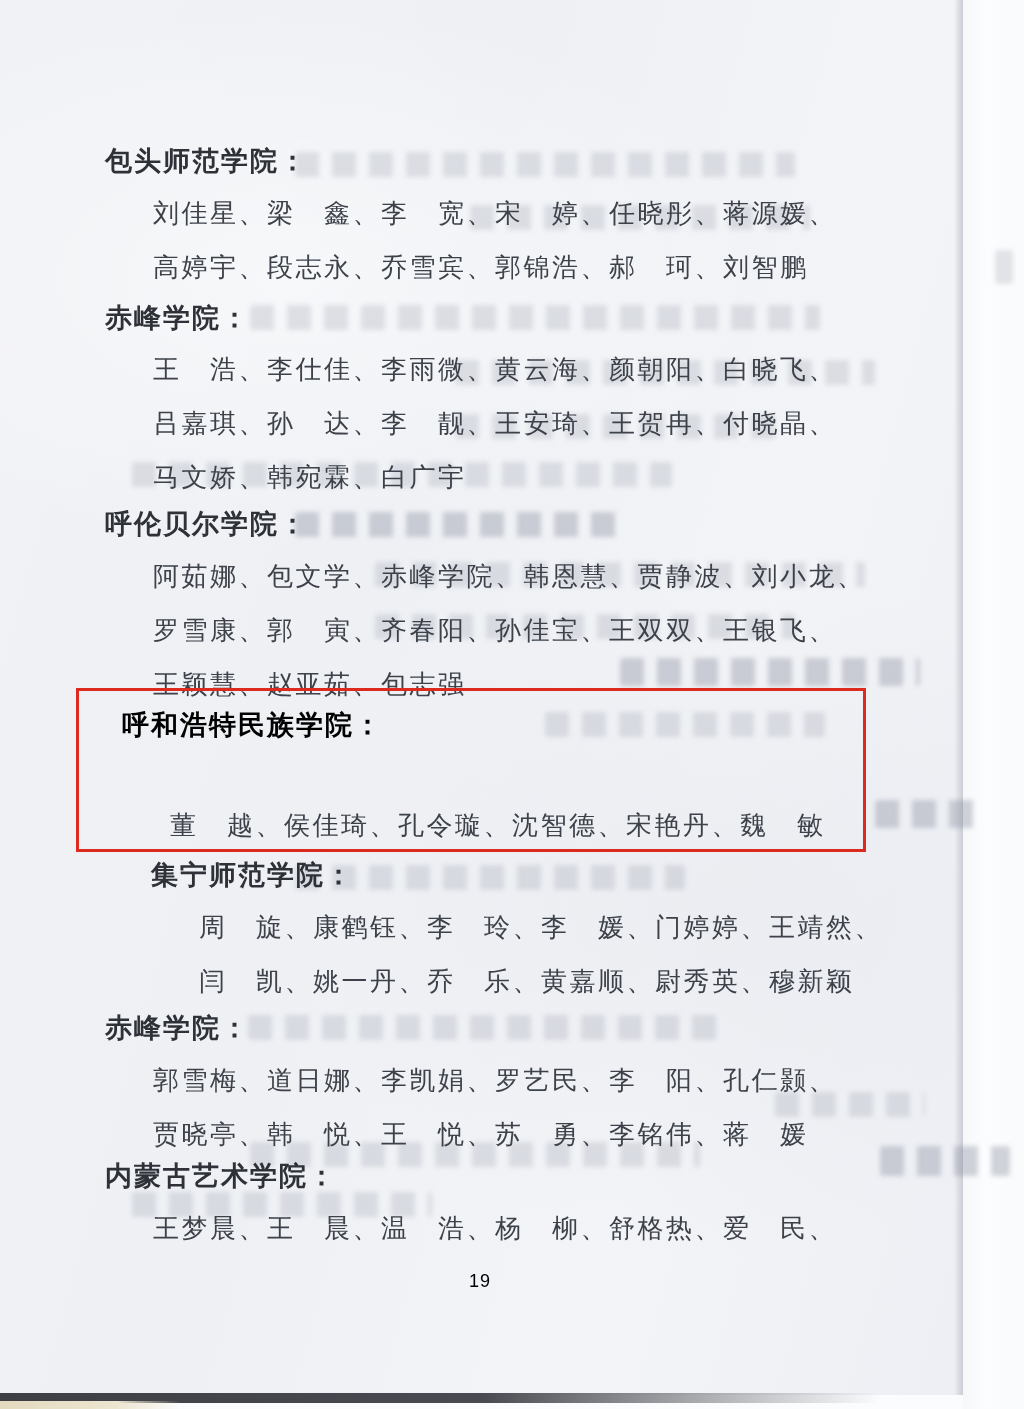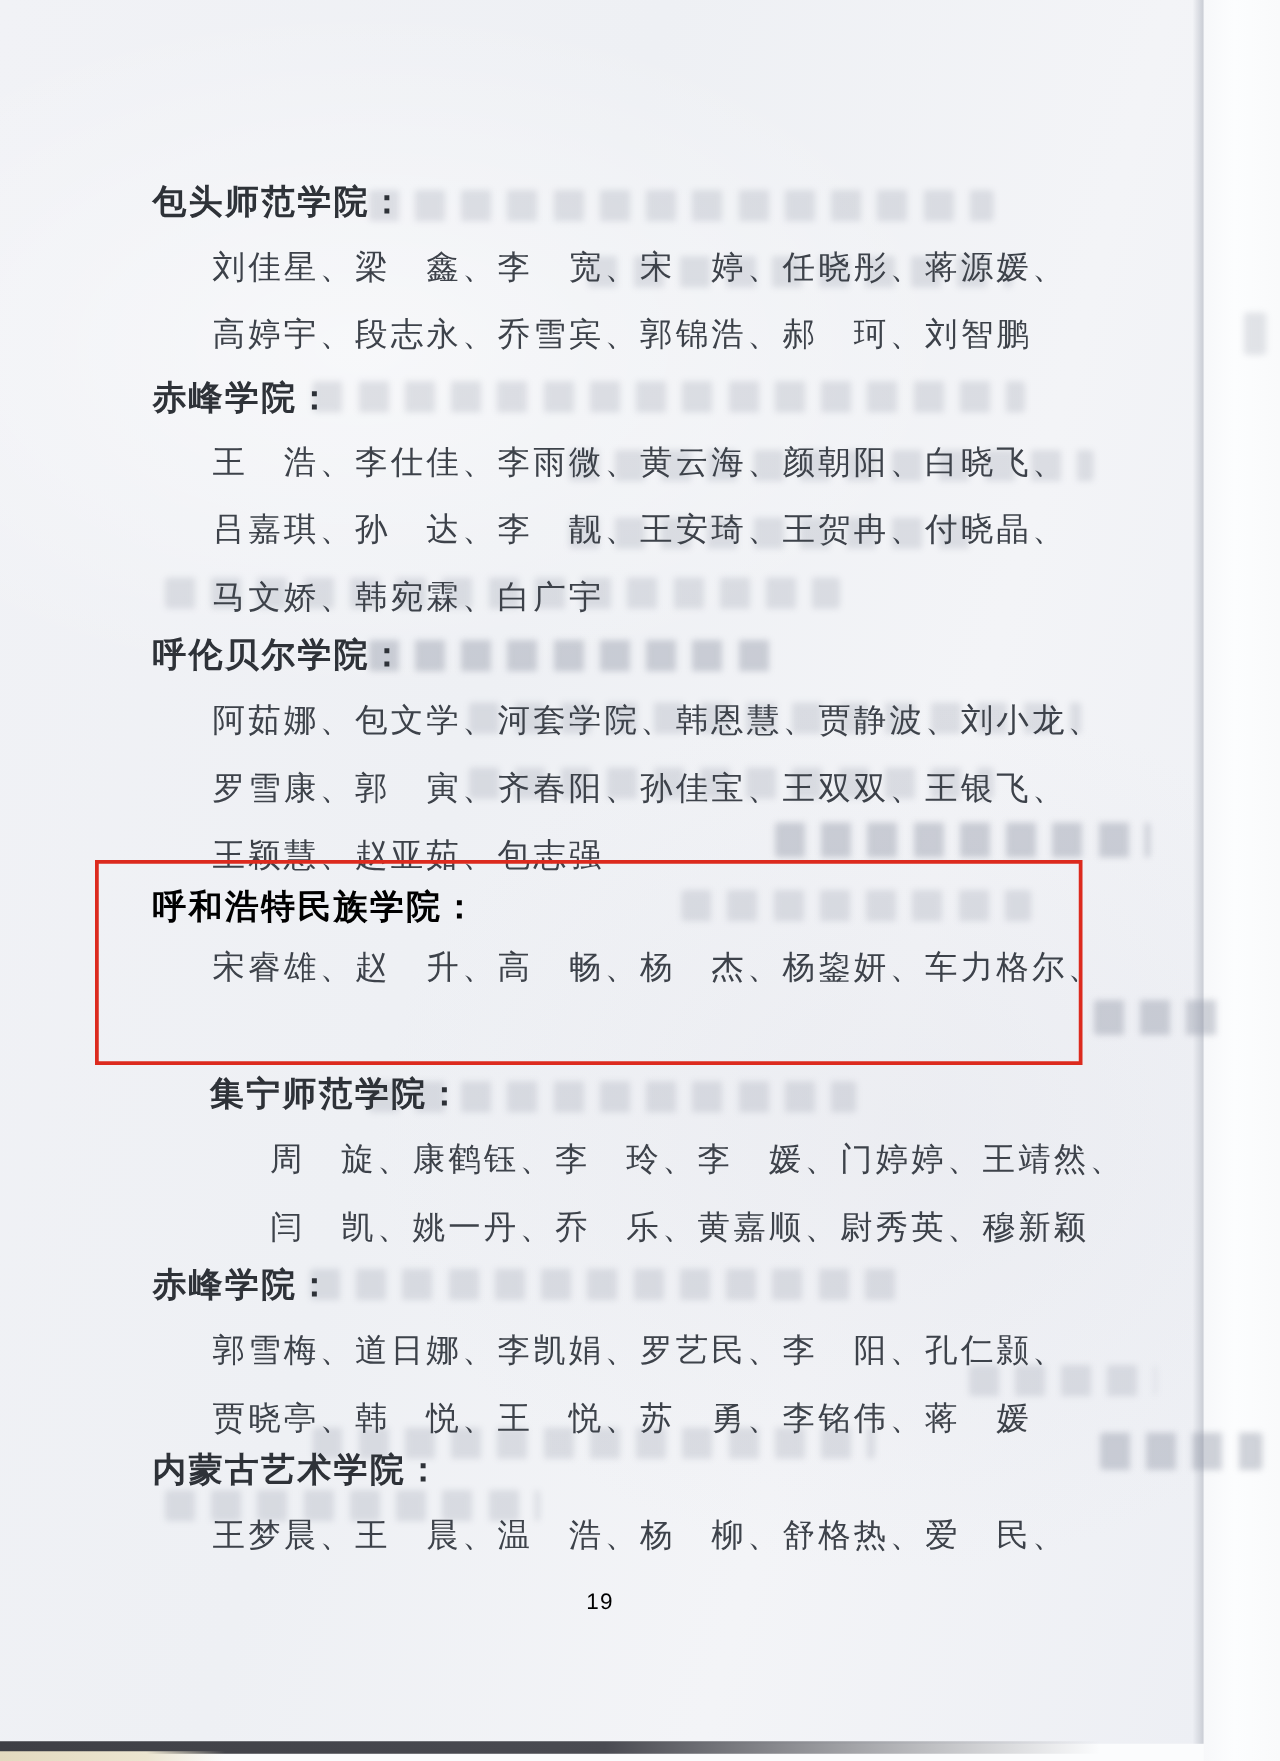--- a/index.html
+++ b/index.html
@@ -26,21 +26,21 @@
   }
   .bottom-band {
     position:absolute; left:0; top:1393px; width:880px; height:10px;
     background:linear-gradient(90deg,#3e3f45 0%, #4a4b52 55%, rgba(74,75,82,0) 100%);
   }
   .corner-wedge {
     position:absolute; left:0; top:1401px; width:180px; height:8px;
     background:linear-gradient(90deg,#e3dabf,#ece5d0 65%, rgba(236,229,208,0));
   }
   
-  .sec { position:absolute; left:122px; }
+  .sec { position:absolute; left:105px; }
   .sec h2 {
     margin:0; font-size:27px; line-height:1; font-weight:700;
     color:#2e3238; letter-spacing:2px; white-space:nowrap;
   }
   .line {
     position:absolute; left:48px; margin:0; white-space:nowrap;
     font-size:26px; line-height:1; color:#3d424a; letter-spacing:2.5px;
     font-weight:400;
     text-align:center;
   }
@@ -108,28 +108,28 @@
 
   <div class="sec s2">
     <h2>赤峰学院：</h2>
     <p class="line l1">王　浩、李仕佳、李雨微、黄云海、颜朝阳、白晓飞、</p>
     <p class="line l2">吕嘉琪、孙　达、李　靓、王安琦、王贺冉、付晓晶、</p>
     <p class="line l3">马文娇、韩宛霖、白广宇</p>
   </div>
 
   <div class="sec s3">
     <h2>呼伦贝尔学院：</h2>
-    <p class="line l1">阿茹娜、包文学、河套学院、韩恩慧、贾静波、刘小龙、</p>
+    <p class="line l1">阿茹娜、包文学、赤峰学院、韩恩慧、贾静波、刘小龙、</p>
     <p class="line l2">罗雪康、郭　寅、齐春阳、孙佳宝、王双双、王银飞、</p>
     <p class="line l3">王颖慧、赵亚茹、包志强</p>
   </div>
 
   <div class="hl-box">
     <h2>呼和浩特民族学院：</h2>
-    <p class="line bl1">宋睿雄、赵　升、高　畅、杨　杰、杨鋆妍、车力格尔、</p>
+    <p class="line bl2">董　越、侯佳琦、孔令璇、沈智德、宋艳丹、魏　敏</p>
   </div>
 
   <div class="sec s5">
     <h2>集宁师范学院：</h2>
     <p class="line l1">周　旋、康鹤钰、李　玲、李　媛、门婷婷、王靖然、</p>
     <p class="line l2">闫　凯、姚一丹、乔　乐、黄嘉顺、尉秀英、穆新颖</p>
   </div>
 
   <div class="sec s6">
     <h2>赤峰学院：</h2>

